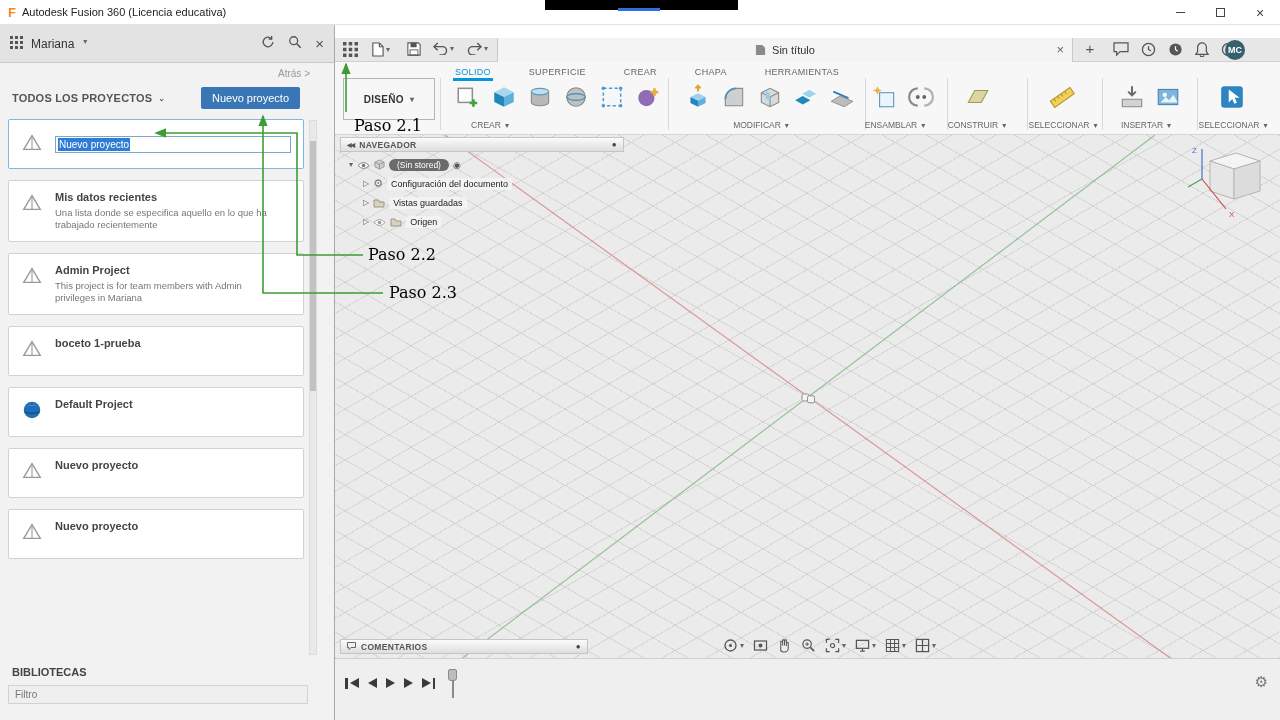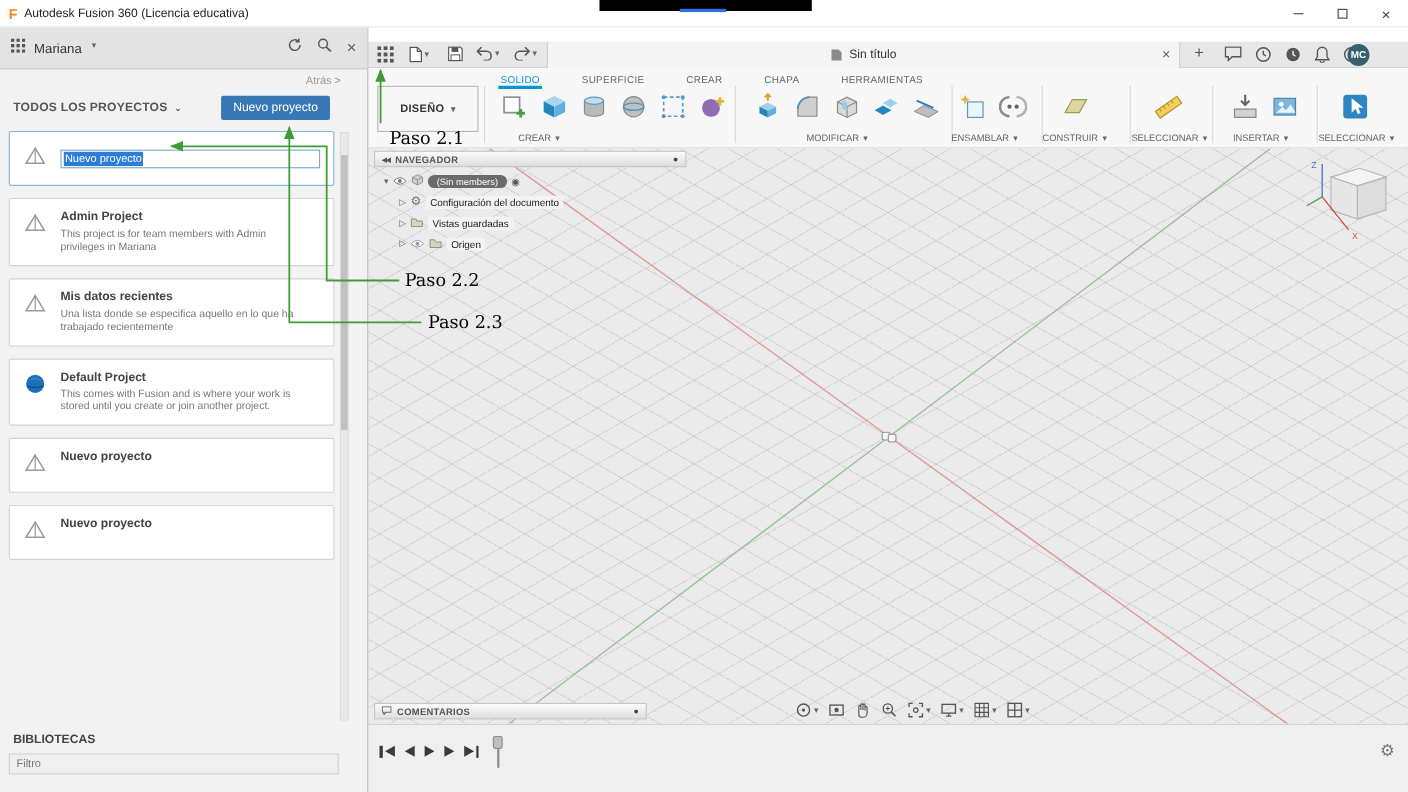--- a/index.html
+++ b/index.html
@@ -164,43 +164,51 @@
         <span class="namebox">
             <span class="sel">Nuevo proyecto</span>
           </span>
       </div>
       <div class="card">
         <span class="pic"><svg width="22" height="22" viewBox="0 0 24 24">
               <path d="M12 4 L21 19 H3 Z" fill="none" stroke="#9a9a9a" stroke-width="1.5"></path>
               <path d="M12 4 L12 19" stroke="#9a9a9a" stroke-width="1.2"></path>
             </svg></span>
         <div>
-            <div class="ct">Admin Project</div>
-            <div class="cd">This project is for team members with Admin privileges in Mariana</div>
+            <div class="ct">Mis datos recientes</div>
+            <div class="cd">Una lista donde se especifica aquello en lo que ha trabajado recientemente</div>
           </div>
       </div>
       <div class="card">
         <span class="pic"><svg width="22" height="22" viewBox="0 0 24 24">
               <path d="M12 4 L21 19 H3 Z" fill="none" stroke="#9a9a9a" stroke-width="1.5"></path>
               <path d="M12 4 L12 19" stroke="#9a9a9a" stroke-width="1.2"></path>
             </svg></span>
         <div>
-            <div class="ct">Mis datos recientes</div>
-            <div class="cd">Una lista donde se especifica aquello en lo que ha trabajado recientemente</div>
+            <div class="ct">Admin Project</div>
+            <div class="cd">This project is for team members with Admin privileges in Mariana</div>
+          </div>
+      </div>
+      <div class="card">
+        <span class="pic"><svg width="22" height="22" viewBox="0 0 24 24">
+              <path d="M12 4 L21 19 H3 Z" fill="none" stroke="#9a9a9a" stroke-width="1.5"></path>
+              <path d="M12 4 L12 19" stroke="#9a9a9a" stroke-width="1.2"></path>
+            </svg></span>
+        <div>
+            <div class="ct">boceto 1-prueba</div>
           </div>
       </div>
       <div class="card">
         <span class="pic"><svg width="22" height="22" viewBox="0 0 24 24">
               <circle cx="12" cy="12" r="9" fill="#1e6fba"></circle>
               <path d="M5 9a9 5 0 0 1 14 0A12 12 0 0 0 5 9z" fill="#6fb1e0"></path>
               <path d="M4 14a10 4 0 0 0 16 0" fill="none" stroke="#0d4e8c" stroke-width="1.4"></path>
             </svg></span>
         <div>
             <div class="ct">Default Project</div>
-            <div class="cd">This comes with Fusion and is where your work is stored until you create or join another project.</div>
           </div>
       </div>
       <div class="card">
         <span class="pic"><svg width="22" height="22" viewBox="0 0 24 24">
               <path d="M12 4 L21 19 H3 Z" fill="none" stroke="#9a9a9a" stroke-width="1.5"></path>
               <path d="M12 4 L12 19" stroke="#9a9a9a" stroke-width="1.2"></path>
             </svg></span>
         <div>
             <div class="ct">Nuevo proyecto</div>
           </div>
@@ -518,21 +526,21 @@
         <div class="nrow" style="padding-left:8px">
           <span class="tria">▾</span>
           <span><svg width="13" height="9" viewBox="0 0 13 9">
                 <path d="M1 4.5Q6.5 -1.5 12 4.5Q6.5 10.5 1 4.5Z" fill="#fff" stroke="#777" stroke-width=".9"></path>
                 <circle cx="6.5" cy="4.5" r="1.8" fill="#777"></circle>
               </svg></span>
           <span><svg width="11" height="11" viewBox="0 0 12 12">
                 <path d="M6 1l5 2.5v5L6 11 1 8.5v-5z" fill="#cfcfcf" stroke="#888" stroke-width=".8"></path>
                 <path d="M1 3.5l5 2.5 5-2.5M6 6v5" stroke="#888" stroke-width=".8" fill="none"></path>
               </svg></span>
-          <span class="pill">(Sin members)</span>
+          <span class="pill">(Sin stored)</span>
           <span style="font-size:9px;color:#555">◉</span>
         </div>
         <div class="nrow" style="padding-left:22px">
           <span class="tria">▷</span>
           <span class="gear">⚙</span>
           <span class="txt">Configuración del documento</span>
         </div>
         <div class="nrow" style="padding-left:22px">
           <span class="tria">▷</span>
           <span><svg width="12" height="10" viewBox="0 0 12 10">

